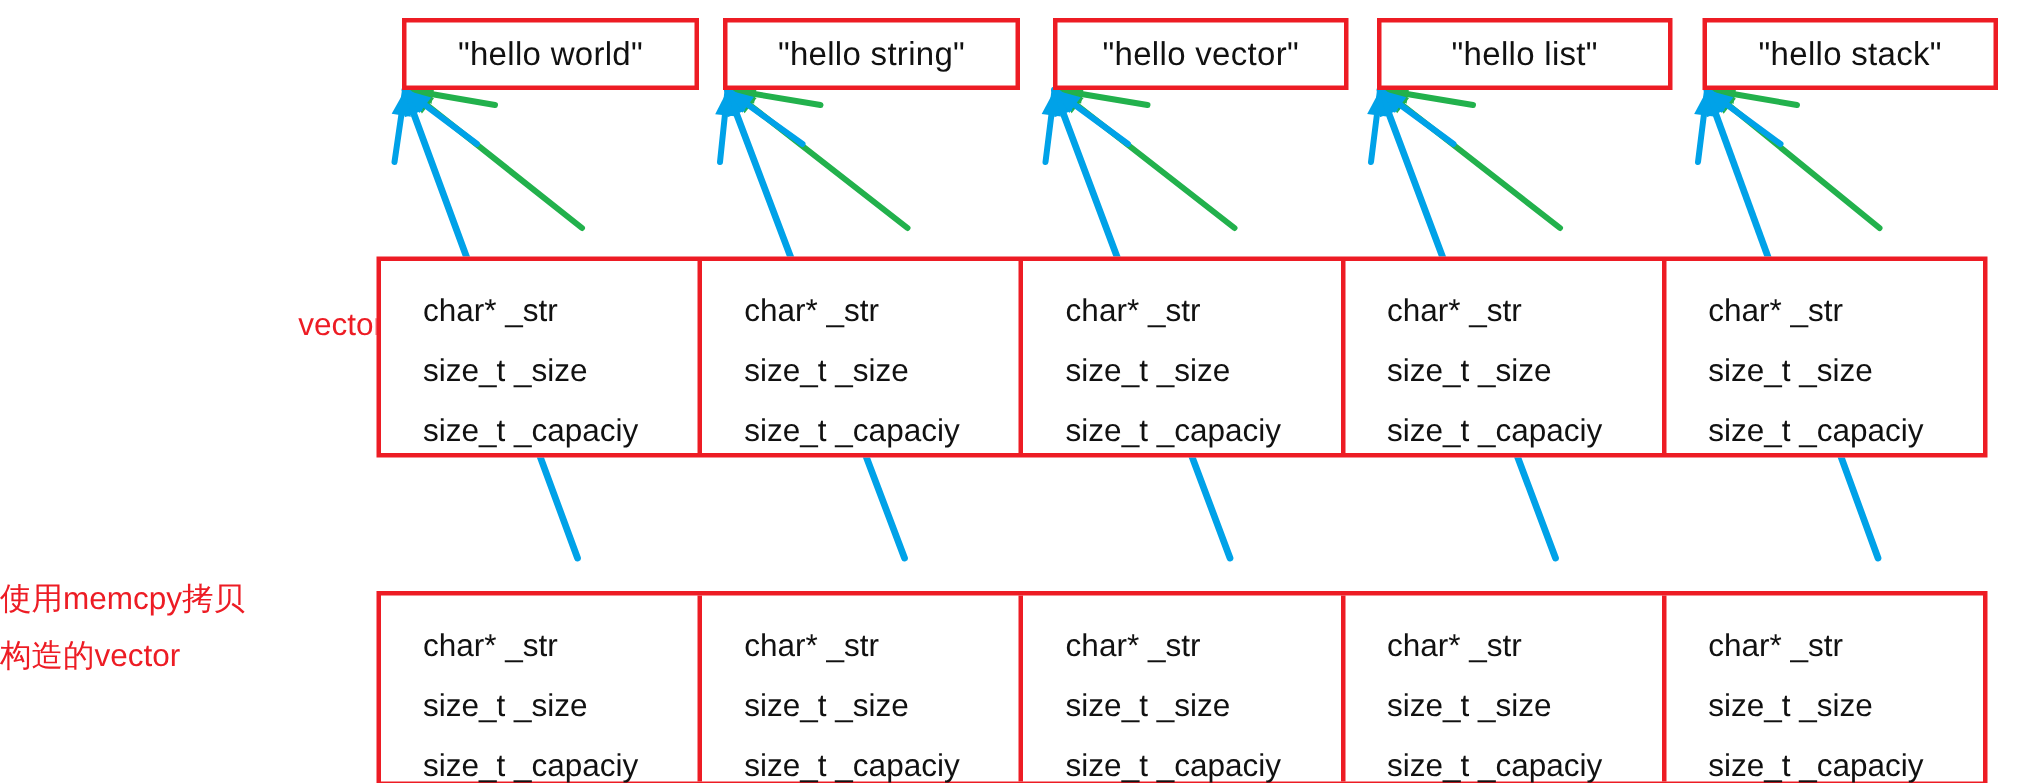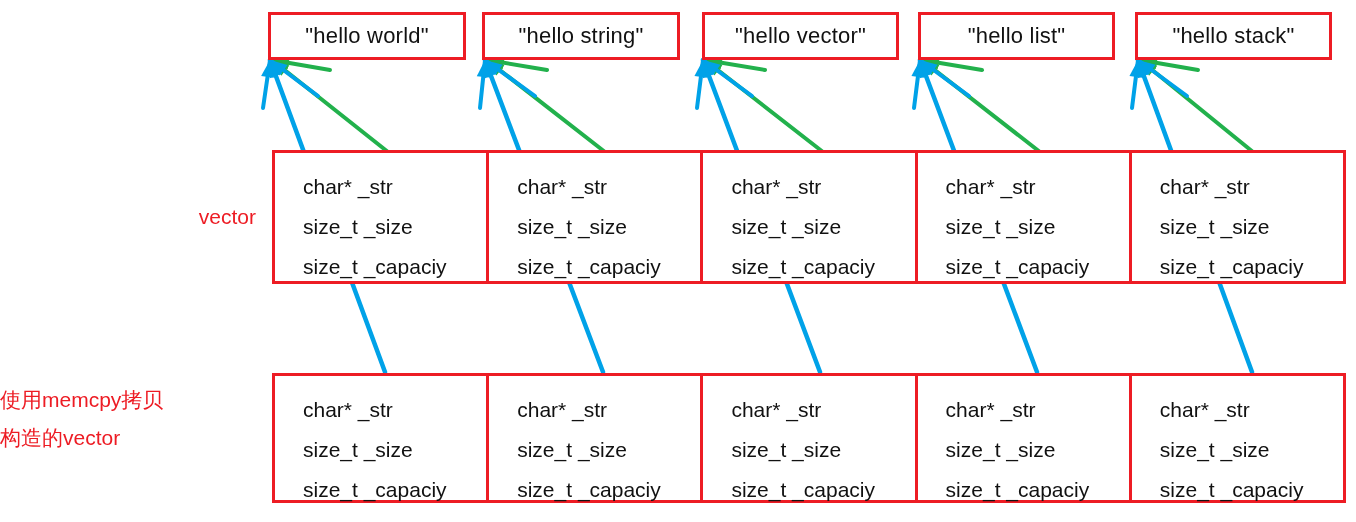--- a/index.html
+++ b/index.html
@@ -35,22 +35,23 @@
     white-space: nowrap;
   }
 
   
   .struct-table {
     position: absolute;
     box-sizing: border-box;
     border: 3px solid var(--red);
     background: #ffffff;
     display: flex;
-    left: 272px;
+    left: 251px;
     width: 1074px;
+    margin-top: 21px;
   }
   .struct-cell {
     box-sizing: border-box;
     flex: 1 1 0;
     border-right: 3px solid var(--red);
     padding: 14px 0 14px 28px;
     background: transparent;
   }
   .struct-cell:last-child { border-right: none; }
   .struct-cell .field {

